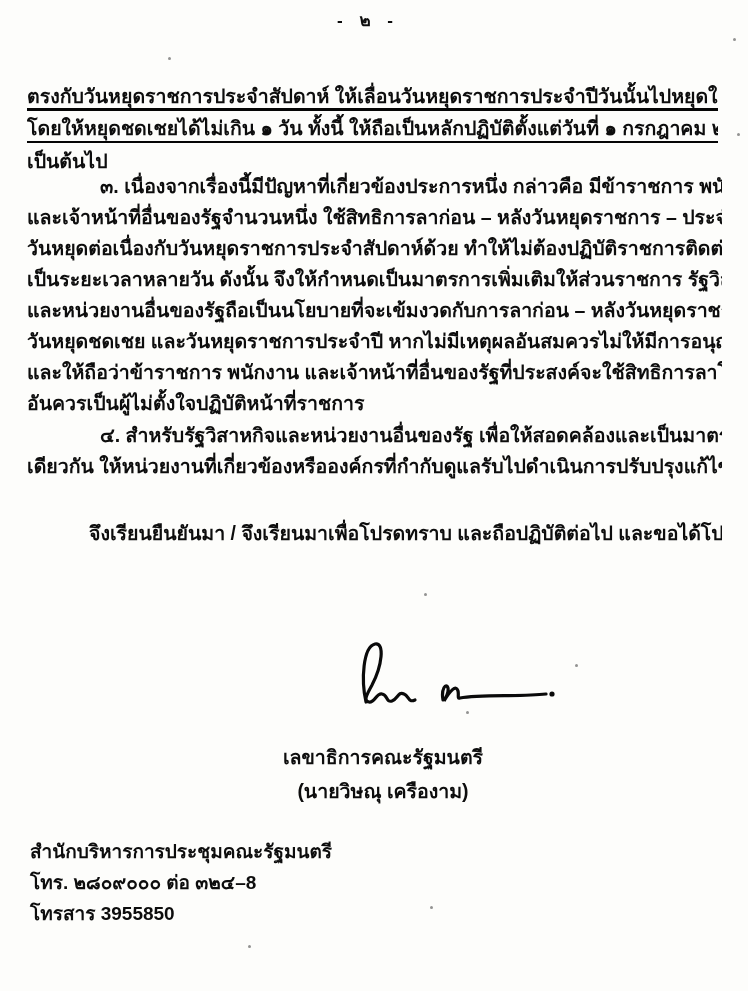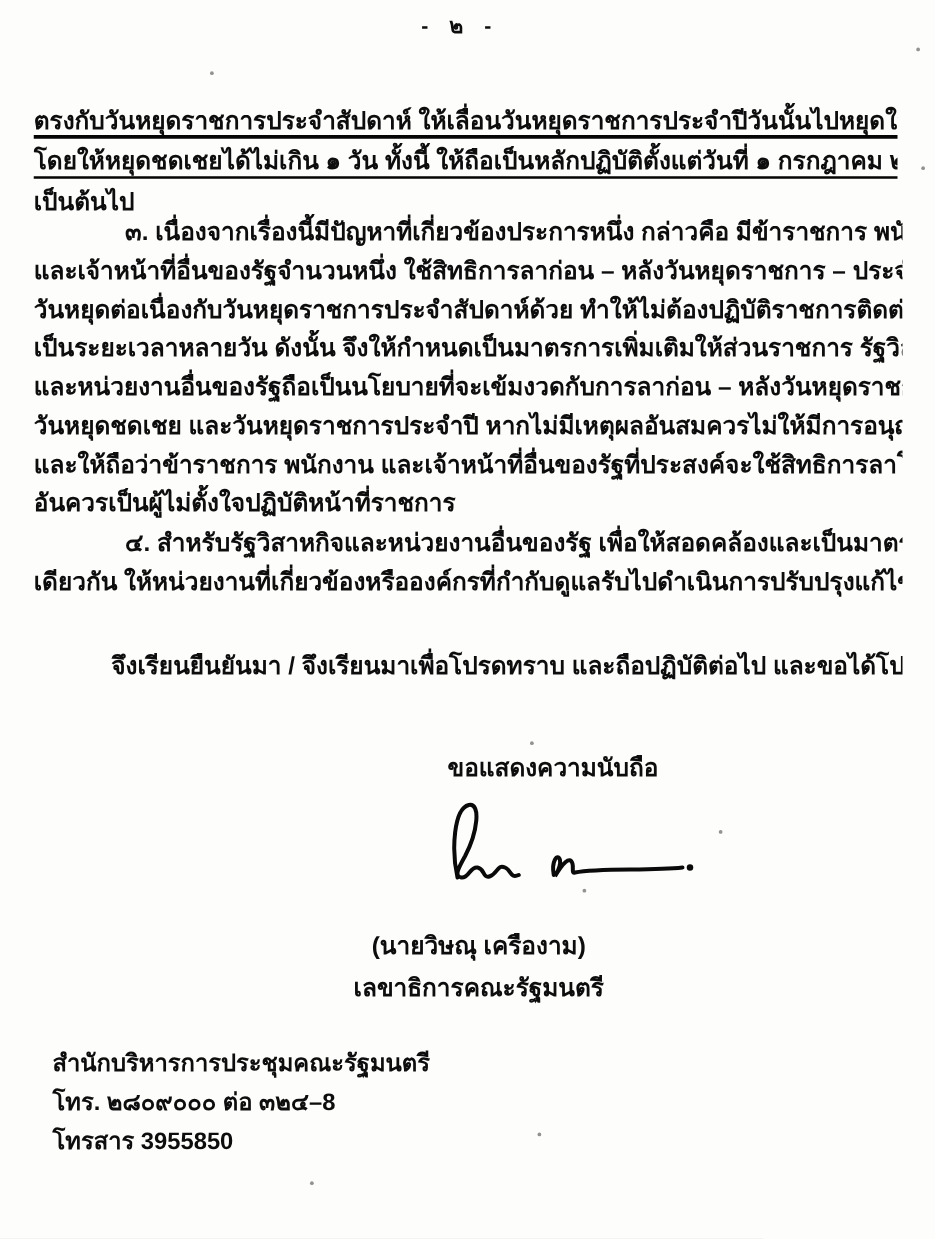--- a/index.html
+++ b/index.html
@@ -37,21 +37,21 @@
   .salutation{
     position:absolute;top:599px;left:358px;
     font-size:19.5px;white-space:nowrap;
   }
   .sig{position:absolute;top:638px;left:348px;}
   .signer{
     position:absolute;top:740px;left:258px;width:250px;
     text-align:center;font-size:19.5px;line-height:34px;
   }
   .footer{
-    position:absolute;top:836px;left:42px;width:420px;
+    position:absolute;top:836px;left:30px;width:420px;
     font-size:19px;line-height:31px;
   }
   .footer .ln{white-space:nowrap;}
   .speck{
     position:absolute;width:3px;height:3px;border-radius:50%;
     background:#3a3a3a;opacity:.55;
   }
 </style>
 </head>
 <body>
@@ -77,33 +77,32 @@
 
   <div class="para" id="clause4">
     <div class="ln indent-lg">๔.    สำหรับรัฐวิสาหกิจและหน่วยงานอื่นของรัฐ   เพื่อให้สอดคล้องและเป็นมาตรฐาน</div>
     <div class="ln">เดียวกัน   ให้หน่วยงานที่เกี่ยวข้องหรือองค์กรที่กำกับดูแลรับไปดำเนินการปรับปรุงแก้ไขกฎ   ระเบียบ</div>
   </div>
 
   <div class="para" id="closing">
     <div class="ln indent-md">จึงเรียนยืนยันมา / จึงเรียนมาเพื่อโปรดทราบ   และถือปฏิบัติต่อไป   และขอได้โปรด</div>
   </div>
 
-  <div class="salutation">ขอแสดงความนับถือ</div>
 
   <svg class="sig" width="225" height="88" viewBox="0 0 225 88" fill="none">
     <path d="M18 64 C13 42, 15 9, 27 6 C37 4, 34 28, 24 47 C19 56, 15 63, 21 64
              C27 65, 28 55, 34 56 C40 57, 38 65, 44 63 C50 61, 50 53, 56 56 C61 58, 60 65, 67 62" stroke="#0a0a0a" stroke-width="3.2" stroke-linecap="round"></path>
     <path d="M95 62 C93 51, 98 44, 100 50 C101 55, 97 61, 96 63
              C102 53, 108 46, 110 53 C111 57, 109 61, 112 60 C132 56, 172 59, 198 56" stroke="#0a0a0a" stroke-width="3.2" stroke-linecap="round"></path>
     <circle cx="204" cy="56" r="2.6" fill="#0a0a0a"></circle>
   </svg>
 
   <div class="signer">
+    <div>เลขาธิการคณะรัฐมนตรี</div>
     <div>(นายวิษณุ   เครืองาม)</div>
-    <div>เลขาธิการคณะรัฐมนตรี</div>
   </div>
 
   <div class="footer">
     <div class="ln">สำนักบริหารการประชุมคณะรัฐมนตรี</div>
     <div class="ln">โทร. ๒๘๐๙๐๐๐  ต่อ  ๓๒๔–8</div>
     <div class="ln">โทรสาร  3955850</div>
   </div>
 
   <div class="speck" style="top:38px;left:733px;"></div>
   <div class="speck" style="top:57px;left:168px;"></div>

